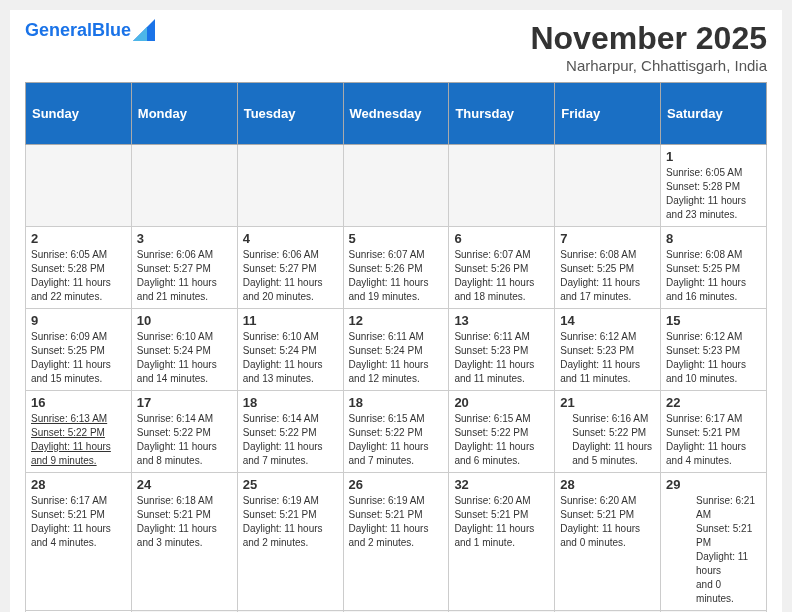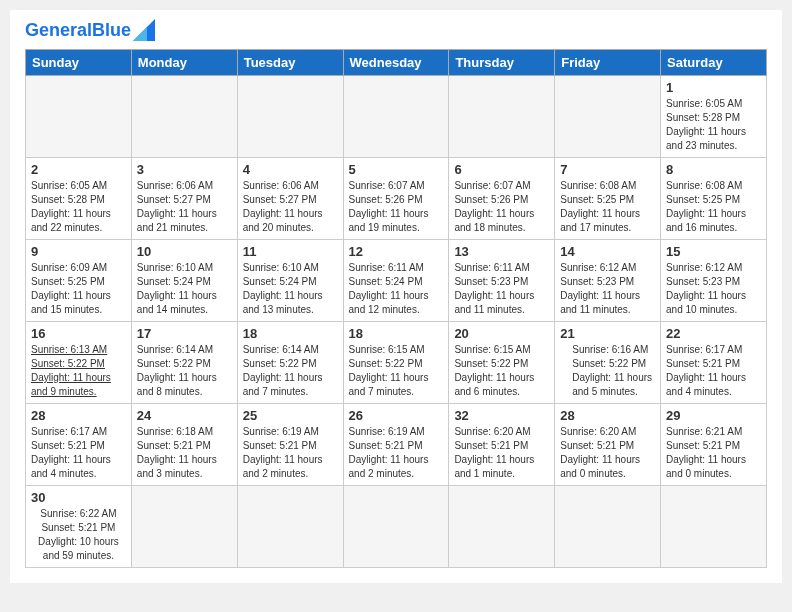--- a/index.html
+++ b/index.html
@@ -49,21 +49,21 @@
     }
     .calendar-table {
       width: 100%;
       border-collapse: collapse;
       table-layout: fixed;
     }
     .calendar-table thead tr th {
       background-color: #1a6fc4;
       color: white;
       text-align: left;
-      padding: 5px 6px;
+      padding: 23px 6px;
       font-size: 13px;
       font-weight: bold;
       border: 1px solid #aaa;
     }
     .calendar-table tbody tr td {
       vertical-align: top;
       border: 1px solid #ccc;
       padding: 4px 5px;
       font-size: 10.5px;
       color: #333;
@@ -98,20 +98,24 @@
       <div style="display:flex; align-items:flex-end;">
         <span class="logo-text">
           <span>General</span><span style="color:#1a73e8;">Blue</span>
         </span>
         <svg width="22" height="22" viewBox="0 0 22 22" style="margin-left:2px; margin-top:-4px;">
           <polygon points="0,22 22,22 22,0" fill="#1a73e8"></polygon>
           <polygon points="0,22 14,22 14,8" fill="#4db6e8"></polygon>
         </svg>
       </div>
     </div>
+    <div class="title-area">
+      <div class="month-title">November 2025</div>
+      <div class="subtitle">Narharpur, Chhattisgarh, India</div>
+    </div>
   </div>
 
   <table class="calendar-table">
     <thead>
       <tr>
       <th>Sunday</th>
           <th>Monday</th>
           <th>Tuesday</th>
           <th>Wednesday</th>
           <th>Thursday</th>
@@ -326,21 +330,21 @@
           </td>
           <td>
             <span class="day-number">28</span>
             <div class="day-info" style="white-space: pre-line;">Sunrise: 6:20 AM
 Sunset: 5:21 PM
 Daylight: 11 hours
 and 0 minutes.</div>
           </td>
           <td>
             <span class="day-number">29</span>
-            <div class="day-info" style="white-space: pre-line;">Sunrise: 6:21 AM
+            <div class="day-info" style="white-space: pre-line; margin-left: 30px;">Sunrise: 6:21 AM
 Sunset: 5:21 PM
 Daylight: 11 hours
 and 0 minutes.</div>
           </td>
         </tr>
         <tr>
           <td class="last-row">
             <span class="day-number">30</span>
             <div class="day-info" style="white-space: pre-line; text-align: center;">Sunrise: 6:22 AM
 Sunset: 5:21 PM

